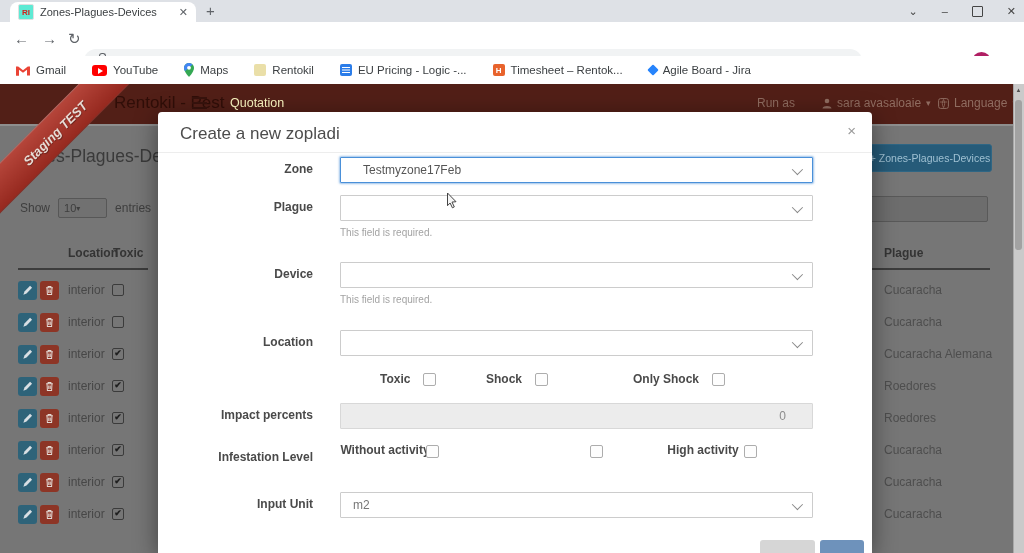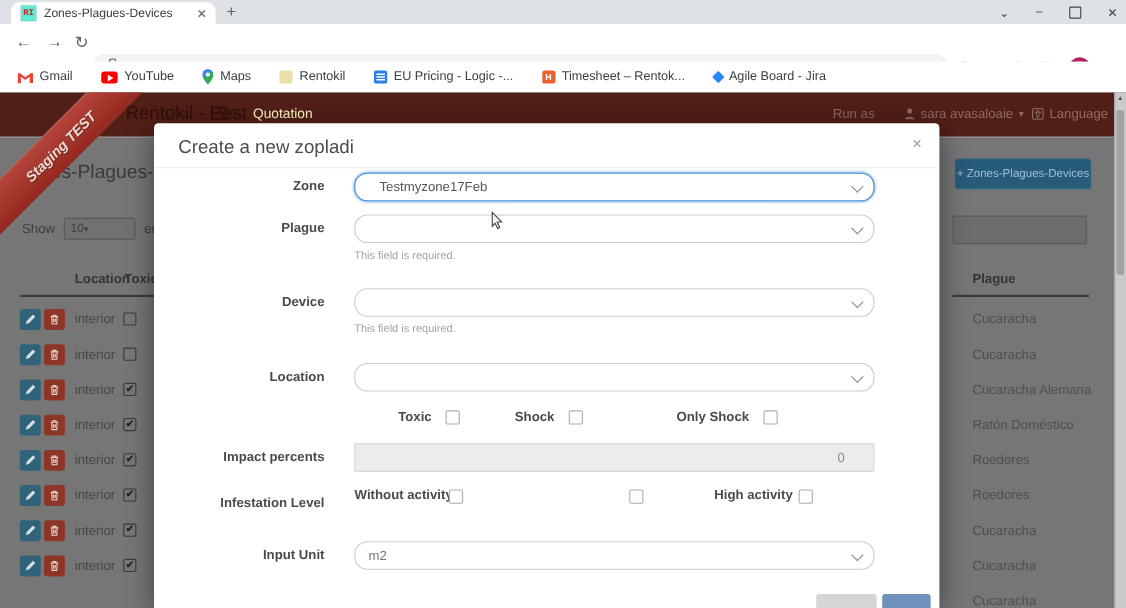--- a/index.html
+++ b/index.html
@@ -5,21 +5,21 @@
   html,body{margin:0;padding:0;background:#fff;}
   #screen{position:relative;width:1024px;height:553px;overflow:hidden;
           font-family:"Liberation Sans",sans-serif;background:#fff;}
   .a{position:absolute;}
 
   
   .tabstrip{left:0;top:0;width:1024px;height:22px;background:#dee1e6;}
   .tab{left:10px;top:2px;width:186px;height:20px;background:#fff;border-radius:8px 8px 0 0;
        display:flex;align-items:center;padding:0 8px;box-sizing:border-box;}
   .favicon{width:14px;height:14px;background:#5eead4;border:1px solid #e0e0e0;border-radius:2px;
-           font-size:8px;font-weight:bold;color:#d2211c;display:flex;align-items:center;justify-content:center;font-family:Liberation Mono, monospace;}
+           font-size:8px;font-weight:bold;color:#d2211c;display:flex;align-items:center;justify-content:center;}
   .tabtitle{flex:1;margin-left:6px;font-size:11px;color:#3c4043;white-space:nowrap;overflow:hidden;}
   .tabclose{font-size:11px;color:#5f6368;margin-left:4px;cursor:default;}
   .newtab{left:206px;top:2px;font-size:15px;color:#5f6368;}
   .winctrls{right:8px;top:0;height:22px;display:flex;align-items:center;gap:24px;color:#454545;font-size:11px;}
   .winbox{width:9px;height:9px;border:1.2px solid #454545;border-radius:1px;display:inline-block;}
 
   .toolbar{left:0;top:22px;width:1024px;height:34px;background:#fff;}
   .navic{font-size:15px;color:#5f6368;top:8px;}
   .urlbar{left:84px;top:27px;width:778px;height:24px;border-radius:12px;background:#f1f3f4;
           display:flex;align-items:center;padding:0 12px;box-sizing:border-box;}
@@ -52,48 +52,48 @@
   .burger i{display:block;height:2px;background:#38130d;margin-bottom:3px;}
   .hmenu{left:230px;top:12px;font-size:12.5px;color:#fef9c3;}
   .hright{font-size:12px;color:#8f6c60;top:12px;display:flex;align-items:center;gap:5px;}
   .ribbon{left:-60px;top:31px;width:230px;height:34px;transform:rotate(-45deg);
           background:linear-gradient(#b5453a,#96291f);display:flex;align-items:center;justify-content:center;
           font-size:13px;font-style:italic;font-weight:bold;color:#e8dbd5;
           border-top:1px solid rgba(255,255,255,.3);border-bottom:1px solid rgba(0,0,0,.3);
           text-shadow:0 1px 1px rgba(0,0,0,.4);}
   .ptitle{left:16px;top:62px;font-size:17.5px;color:#3a3a3a;}
   .showrow{left:20px;top:114px;font-size:12px;color:#3e3e3e;display:flex;align-items:center;gap:8px;}
-  .pagesel{width:65px;height:20px;border:1px solid #575757;background:#717171;border-radius:2px;
+  .pagesel{width:49px;height:20px;border:1px solid #575757;background:#717171;border-radius:2px;
            display:flex;align-items:center;padding:0 5px;box-sizing:border-box;
            font-size:11px;color:#3e3e3e;}
   .addbtn{left:868px;top:60px;width:122px;height:26px;background:#265b79;border:1px solid #2f6684;border-radius:3px;
           color:#9fc0d2;font-size:10.5px;display:flex;align-items:center;justify-content:center;}
   .searchbox{left:866px;top:112px;width:122px;height:26px;background:#6d6d6d;border:1px solid #595959;border-radius:2px;box-sizing:border-box;}
   .thead{font-size:12px;font-weight:bold;color:#343434;top:162px;}
   .hline{height:2px;background:#3c3c3c;top:184px;}
   .trow{display:flex;align-items:center;height:32px;}
   .ibtn{width:19px;height:19px;border-radius:3px;display:flex;align-items:center;justify-content:center;}
   .ibtn.edit{background:#2e6379;margin-right:3px;}
   .ibtn.del{background:#8d3526;margin-right:9px;}
   .loc{width:44px;font-size:12px;color:#474747;}
   .cb{width:12px;height:12px;border:1.5px solid #3b3b3b;border-radius:2px;box-sizing:border-box;
       font-size:9px;line-height:9px;color:#1e1e1e;text-align:center;font-weight:bold;}
   .prow{height:32px;display:flex;align-items:center;font-size:12px;color:#4e4e4e;}
   .scrolltrack{left:1013px;top:0;width:11px;height:469px;background:#cacaca;border-left:1px solid #a8a8a8;box-sizing:border-box;}
   .scrollup{left:1014px;top:3px;width:9px;text-align:center;font-size:6px;color:#4e4e4e;}
   .scrollthumb{left:1015px;top:16px;width:7px;height:150px;background:#a2a2a2;border-radius:3px;}
 
   
-  .modal{left:140px;top:112px;width:714px;height:441px;background:#fff;border-radius:4px 4px 0 0;
+  .modal{left:158px;top:112px;width:714px;height:441px;background:#fff;border-radius:4px 4px 0 0;
          box-shadow:0 5px 25px rgba(0,0,0,.45);}
   .mtitle{left:22px;top:12px;font-size:17px;color:#4c4c4c;}
   .mclose{right:16px;top:10px;font-size:15px;color:#9a9a9a;}
   .mdivider{left:0;top:40px;width:714px;height:1px;background:#ededed;}
   .flabel{left:0;width:155px;text-align:right;font-size:12px;font-weight:bold;color:#4a4a4a;}
-  .sel{left:182px;width:473px;height:26px;border:1px solid #ccc;border-radius:12px;background:#fff;
+  .sel{left:182px;width:473px;height:26px;border:1px solid #ccc;border-radius:1px;background:#fff;
        display:flex;align-items:center;box-sizing:border-box;padding-left:22px;font-size:12px;color:#555;}
   .sel .chev{position:absolute;right:12px;top:9px;width:7px;height:7px;border-right:1.5px solid #888;
              border-bottom:1.5px solid #888;transform:rotate(45deg) translateY(-2px);}
   .sel.focus{border:1px solid #4a90d9;box-shadow:0 0 2px 1px rgba(74,144,217,.55);}
   .reqtext{left:182px;font-size:10px;color:#a3a3a3;}
   .mcb{width:13px;height:13px;border:1px solid #adadad;border-radius:2px;background:#fdfdfd;box-sizing:border-box;}
   .cblabel{font-size:12px;font-weight:bold;color:#4a4a4a;}
   .cbgroup{display:flex;align-items:center;gap:13px;}
   .impact{left:182px;width:473px;height:26px;background:#ececec;border:1px solid #d8d8d8;border-radius:1px;
           box-sizing:border-box;display:flex;align-items:center;justify-content:flex-end;
@@ -357,21 +357,20 @@
             </svg>
           </span>
           <span class="loc">interior</span>
           <span class="cb">✔</span>
         </div>
       </div>
     <div class="a" style="left:884px;top:190px;width:120px;">
         <div class="prow">Cucaracha</div>
         <div class="prow">Cucaracha</div>
         <div class="prow">Cucaracha Alemana</div>
-        <div class="prow">Ratón Doméstico</div>
         <div class="prow">Roedores</div>
         <div class="prow">Roedores</div>
         <div class="prow">Cucaracha</div>
         <div class="prow">Cucaracha</div>
         <div class="prow">Cucaracha</div>
       </div>
 
     <div class="a ribbon">Staging TEST</div>
 
     <div class="a scrolltrack"></div>

